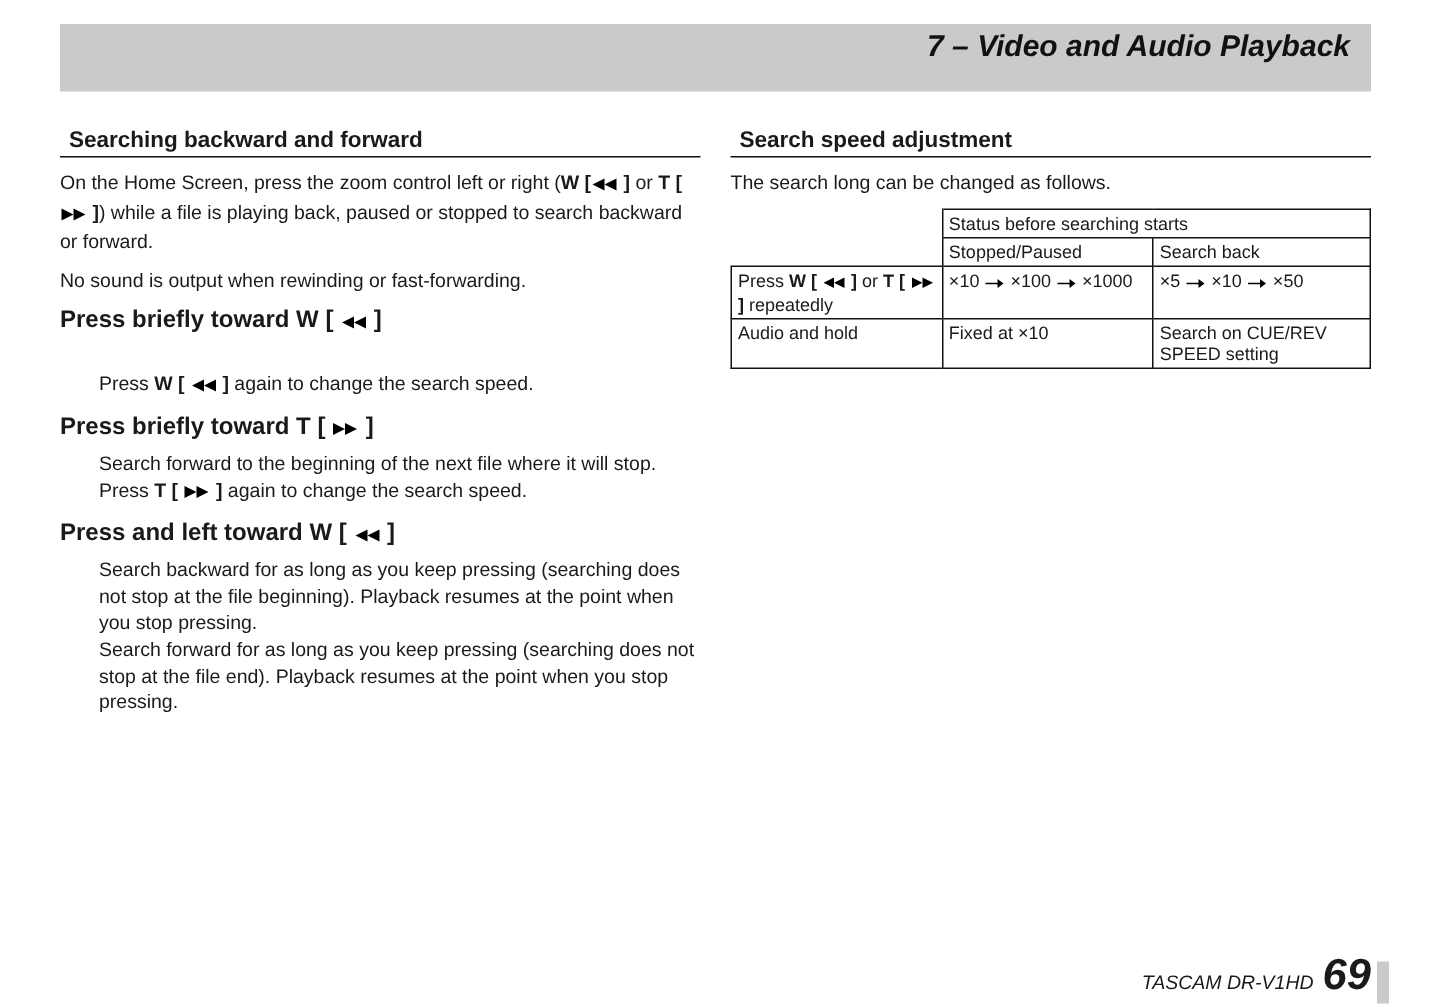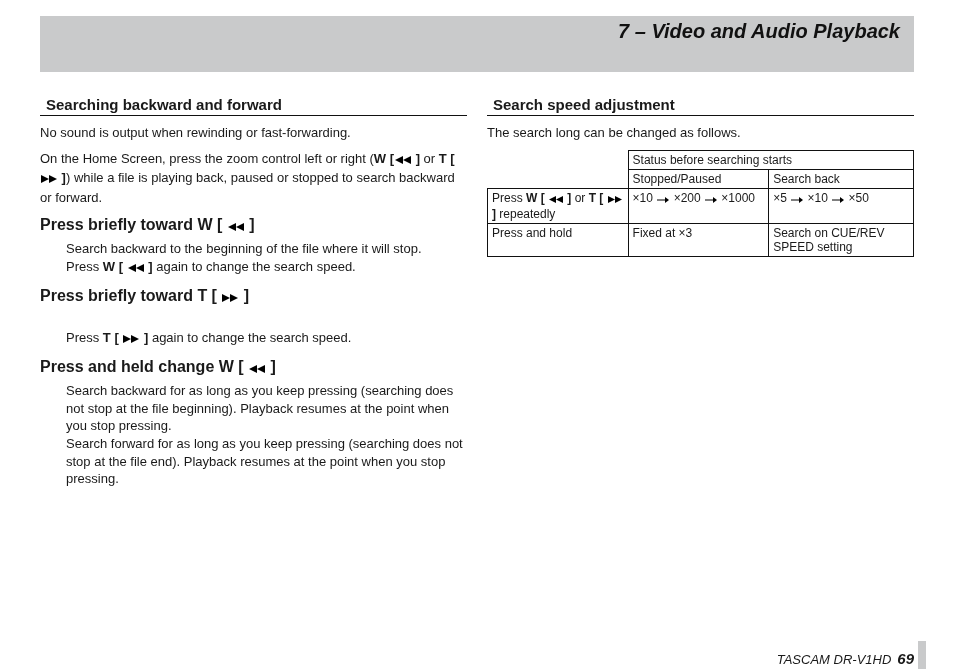--- a/index.html
+++ b/index.html
@@ -15,21 +15,21 @@
     overflow: hidden;
   }
   .page {
     padding: 0 40px 0 40px;
     position: relative;
     height: 671px;
     box-sizing: border-box;
   }
   .header-bar {
     background: #c9cacb;
-    height: 56px;
+    height: 45px;
     margin: 16px 0 0 0;
     position: relative;
   }
   .header-bar .chapter {
     position: absolute;
     right: 14px;
     top: 4px;
     font-size: 20px;
     font-weight: 700;
     font-style: italic;
@@ -72,21 +72,21 @@
     position: absolute;
     bottom: 20px;
     right: 40px;
     font-style: italic;
     font-size: 13px;
     display: flex;
     align-items: baseline;
     gap: 6px;
   }
   .footer .pnum {
-    font-size: 15px;
+    font-size: 29px;
     font-weight: 700;
   }
   .footer-tab {
     position: absolute;
     bottom: 18px;
     right: 28px;
     width: 8px;
     height: 28px;
     background: #c9cacb;
   }
@@ -114,63 +114,63 @@
 <div class="page">
 
   <div class="header-bar">
     <div class="chapter">7 – Video and Audio Playback</div>
   </div>
 
   <div class="columns">
 
     <div class="col">
       <div class="section-title">Searching backward and forward</div>
-
-      <p class="body-text">No sound is output when rewinding or fast-forwarding.</p>
 
       <p class="body-text">
         <span>On the Home Screen, press the zoom control left or right (</span><b><span>W [</span><span class="icon"><svg width="18" height="10">
                 <polygon points="9,5 17,1 17,9" fill="#000"></polygon>
                 <polygon points="1,5 9,1 9,9" fill="#000"></polygon>
               </svg></span><span> ]</span></b><span> or </span><b><span>T [</span><span class="icon"><svg width="18" height="10">
                 <polygon points="1,1 9,5 1,9" fill="#000"></polygon>
                 <polygon points="9,1 17,5 9,9" fill="#000"></polygon>
               </svg></span><span> ]</span></b><span>) while a file is playing back, paused or stopped to search backward or forward.</span>
       </p>
 
+      <p class="body-text">No sound is output when rewinding or fast-forwarding.</p>
+
       <div class="sub-head">
         <span>Press briefly toward W [ </span><span class="icon"><svg width="18" height="10">
               <polygon points="9,5 17,1 17,9" fill="#000"></polygon>
               <polygon points="1,5 9,1 9,9" fill="#000"></polygon>
             </svg></span><span> ]</span>
       </div>
       <p class="indent">
-        <span>Search backward to the beginning of the file where it will stop.</span><br>
+        <br>
         <span>Press </span><b><span>W [ </span><span class="icon"><svg width="18" height="10">
                 <polygon points="9,5 17,1 17,9" fill="#000"></polygon>
                 <polygon points="1,5 9,1 9,9" fill="#000"></polygon>
               </svg></span><span> ]</span></b><span> again to change the search speed.</span>
       </p>
 
       <div class="sub-head">
         <span>Press briefly toward T [ </span><span class="icon"><svg width="18" height="10">
               <polygon points="1,1 9,5 1,9" fill="#000"></polygon>
               <polygon points="9,1 17,5 9,9" fill="#000"></polygon>
             </svg></span><span> ]</span>
       </div>
       <p class="indent">
-        <br>
+        <span>Search forward to the beginning of the next file where it will stop.</span><br>
         <span>Press </span><b><span>T [ </span><span class="icon"><svg width="18" height="10">
                 <polygon points="1,1 9,5 1,9" fill="#000"></polygon>
                 <polygon points="9,1 17,5 9,9" fill="#000"></polygon>
               </svg></span><span> ]</span></b><span> again to change the search speed.</span>
       </p>
 
       <div class="sub-head">
-        <span>Press and held change W [ </span><span class="icon"><svg width="18" height="10">
+        <span>Press and left toward W [ </span><span class="icon"><svg width="18" height="10">
               <polygon points="9,5 17,1 17,9" fill="#000"></polygon>
               <polygon points="1,5 9,1 9,9" fill="#000"></polygon>
             </svg></span><span> ]</span>
       </div>
       <p class="indent">Search backward for as long as you keep pressing (searching does not stop at the file beginning). Playback resumes at the point when you stop pressing.</p>
 
       <p class="indent">Search forward for as long as you keep pressing (searching does not stop at the file end). Playback resumes at the point when you stop pressing.</p>
     </div>
 
     <div class="col">
@@ -202,21 +202,21 @@
                       <polygon points="8,1 15,4.5 8,8" fill="#000"></polygon>
                     </svg></span><span> ]</span></b><span> repeatedly</span>
           </td>
           <td>
             <span class="seq">
               <span>×10</span>
               <span class="arrow-svg"><svg width="14" height="8">
                       <line x1="1" y1="4" x2="11" y2="4" stroke="#000" stroke-width="1"></line>
                       <polygon points="13,4 9,1 9,7" fill="#000"></polygon>
                     </svg></span>
-              <span>×200</span>
+              <span>×100</span>
               <span class="arrow-svg"><svg width="14" height="8">
                       <line x1="1" y1="4" x2="11" y2="4" stroke="#000" stroke-width="1"></line>
                       <polygon points="13,4 9,1 9,7" fill="#000"></polygon>
                     </svg></span>
               <span>×1000</span>
             </span>
           </td>
           <td>
             <span class="seq">
               <span>×5</span>
@@ -227,22 +227,22 @@
               <span>×10</span>
               <span class="arrow-svg"><svg width="14" height="8">
                       <line x1="1" y1="4" x2="11" y2="4" stroke="#000" stroke-width="1"></line>
                       <polygon points="13,4 9,1 9,7" fill="#000"></polygon>
                     </svg></span>
               <span>×50</span>
             </span>
           </td>
         </tr>
         <tr>
-          <td>Press and hold</td>
-          <td>Fixed at ×3</td>
+          <td>Audio and hold</td>
+          <td>Fixed at ×10</td>
           <td>Search on CUE/REV SPEED setting</td>
         </tr>
       </tbody>
         </table>
     </div>
   </div>
 
   <div class="footer">
     <span>TASCAM  DR-V1HD</span>
     <span class="pnum">69</span>

